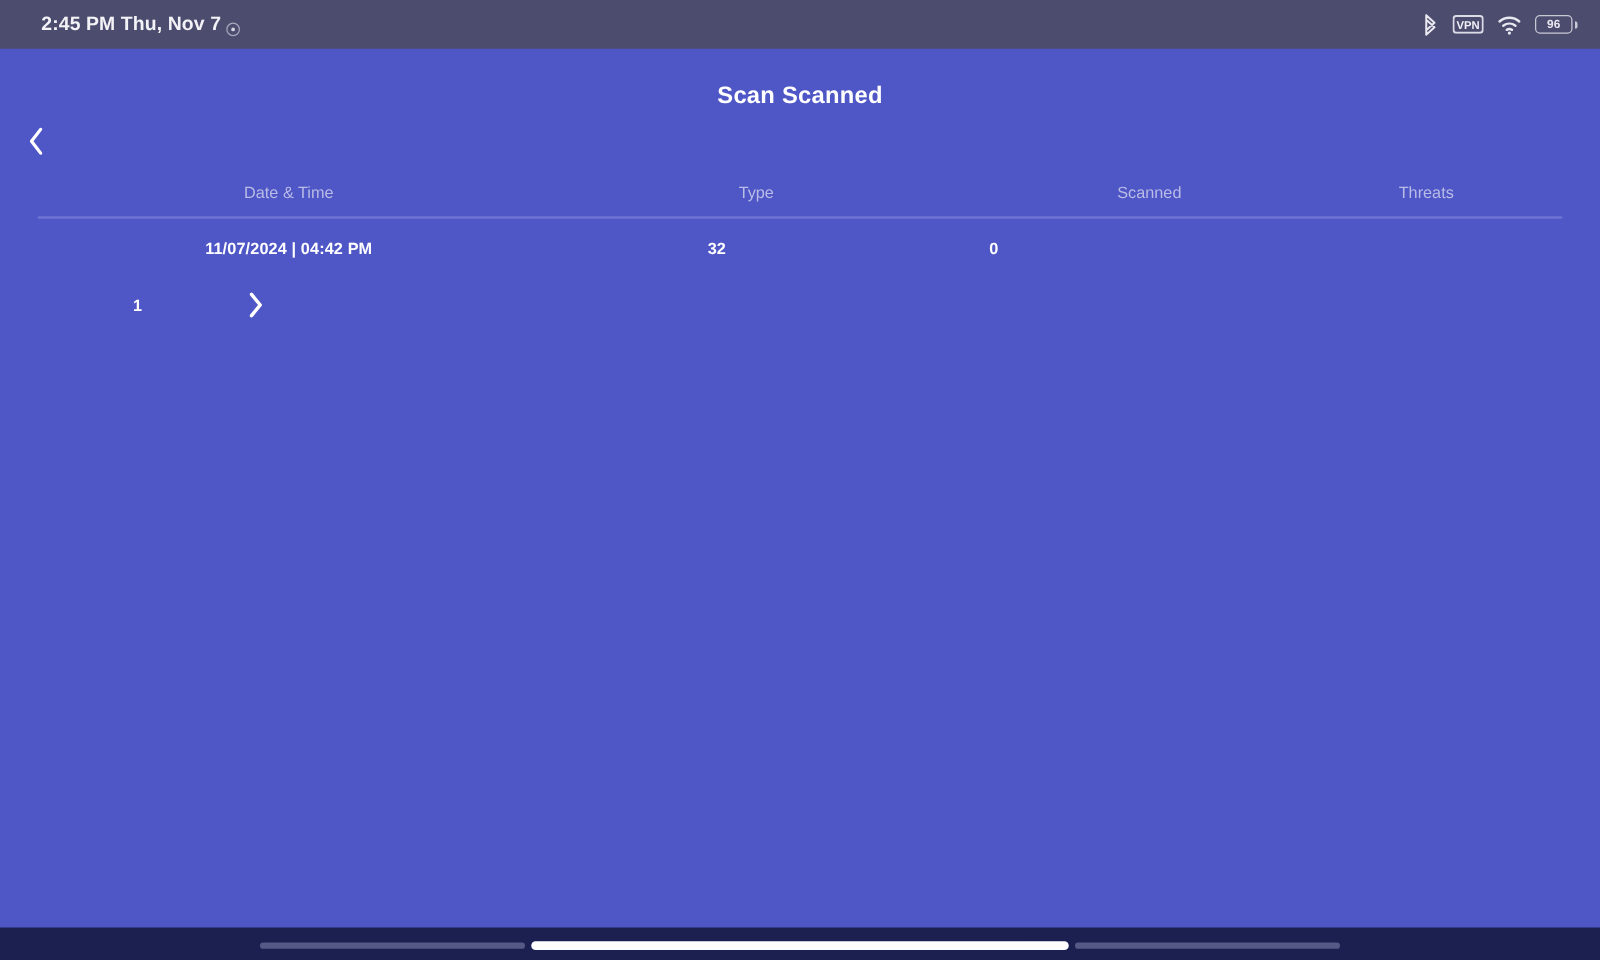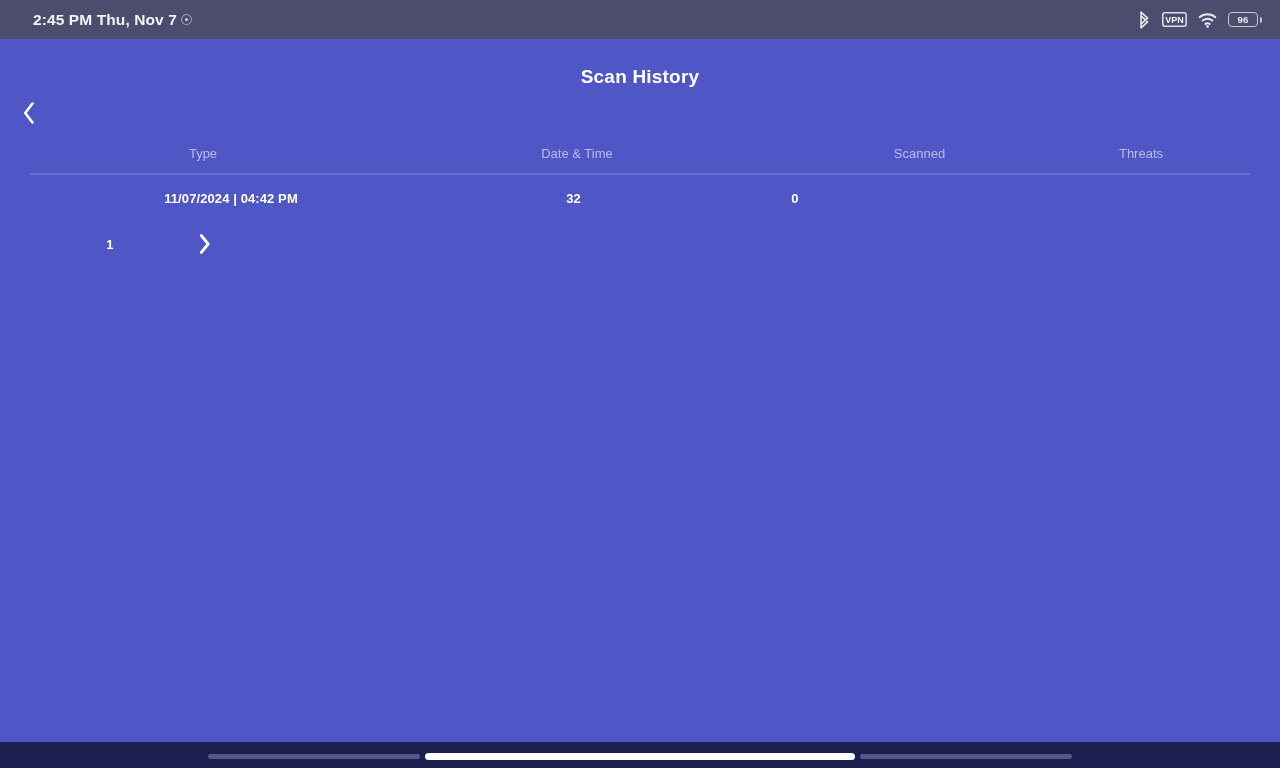--- a/index.html
+++ b/index.html
@@ -12,21 +12,21 @@
 
   
   #status-bar {
     position:absolute; top:0; left:0;
     width:1280px; height:39px;
     background:#4c4c6e;
     display:flex; align-items:center;
     justify-content:space-between;
     padding:0 18px 0 33px;
   }
-  #status-left { display:flex; align-items:center; gap:4px; }
+  #status-left { display:flex; align-items:flex-end; gap:4px; }
   #status-clock {
     color:#f2f2f7; font-size:15.5px; font-weight:bold;
     letter-spacing:.1px; white-space:nowrap;
   }
   #alarm-badge {
     width:11px; height:11px; border-radius:50%;
     border:1.5px solid #a9a9bd;
     display:flex; align-items:center; justify-content:center;
   }
   #alarm-badge i {
@@ -162,28 +162,28 @@
     </span>
   </div>
 </div>
 
 <div id="app-header">
   <div id="back-button">
     <svg width="14" height="24" viewBox="0 0 14 24">
       <path d="M10.5 2.5 L3.2 12 L10.5 21.5" fill="none" stroke="#ffffff" stroke-width="2.6" stroke-linecap="round" stroke-linejoin="round"></path>
     </svg>
   </div>
-  <div id="page-title">Scan History</div>
+  <div id="page-title">Scan Scanned</div>
 </div>
 
 <div id="history-table">
 
   <div class="trow" id="table-head">
+    <div class="cell c-date">Date &amp; Time</div>
     <div class="cell c-type">Type</div>
-    <div class="cell c-date">Date &amp; Time</div>
     <div class="cell c-scanned">Scanned</div>
     <div class="cell c-threats">Threats</div>
     <div class="c-chevron"></div>
   </div>
 
   <div id="head-divider"></div>
 
   <div class="trow data-row">
     <div class="cell c-date">11/07/2024 | 04:42 PM</div>
     <div class="cell c-scanned">32</div>

